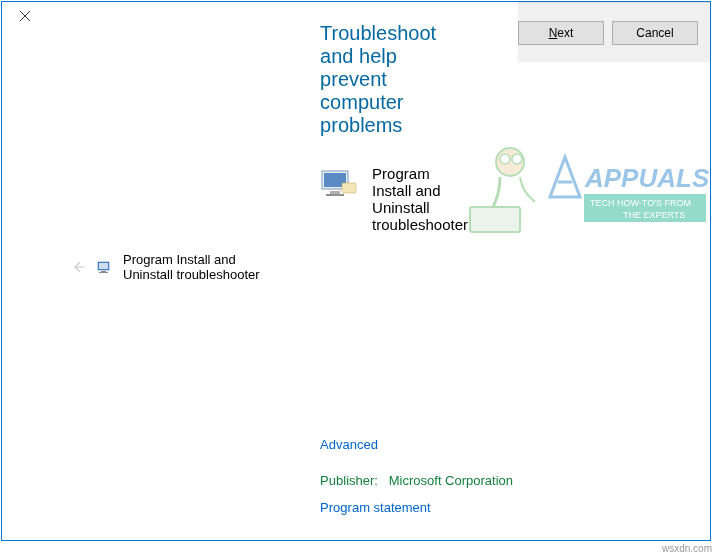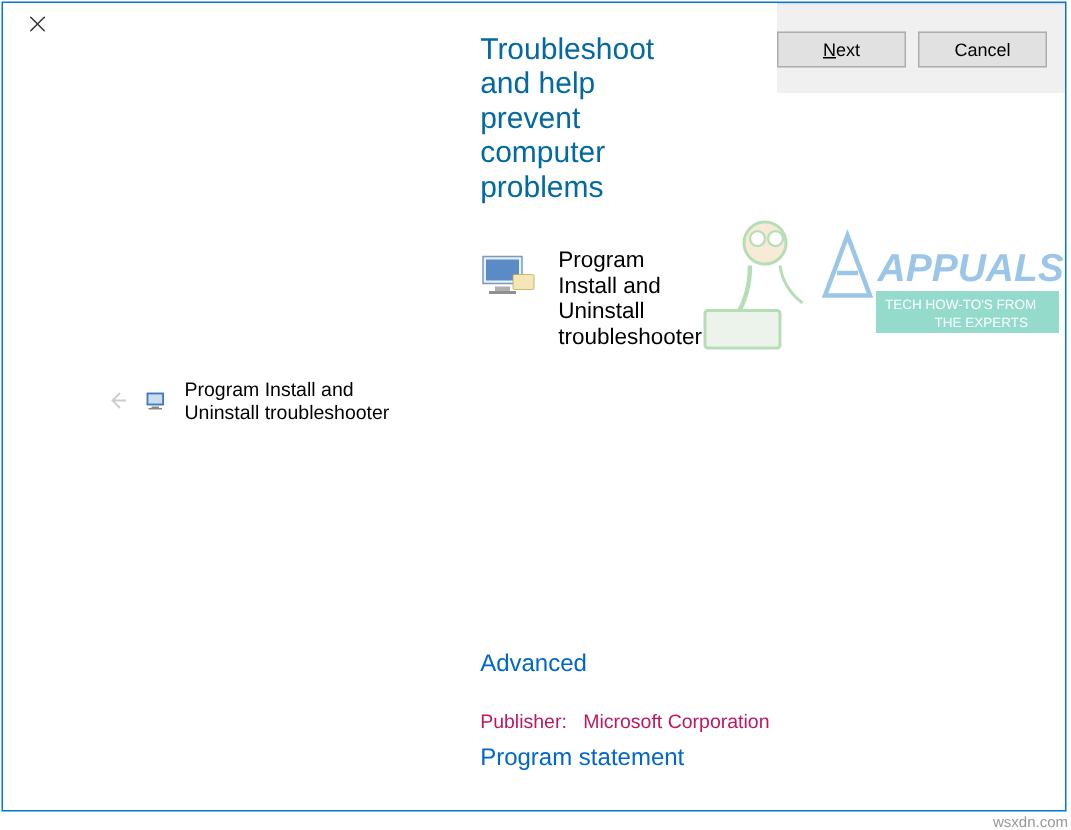--- a/index.html
+++ b/index.html
@@ -104,33 +104,33 @@
       position: absolute;
       top: 140px;
       left: 180px;
       opacity: 0.5;
       width: 260px;
       height: 100px;
       pointer-events: none;
     }
     .link {
       color: #0066cc;
-      font-size: 16px;
+      font-size: 13px;
       cursor: pointer;
       display: inline-block;
     }
     .advanced-link {
       position: absolute;
       bottom: 88px;
     }
     .publisher-row {
       position: absolute;
       bottom: 52px;
       font-size: 13px;
-      color: #be185d;
+      color: #15803d;
       text-align: center;
     }
     .privacy-link {
       position: absolute;
       bottom: 25px;
     }
     .footer {
       height: 60px;
       background: #f0f0f0;
       border-top: 1px solid #ddd;

